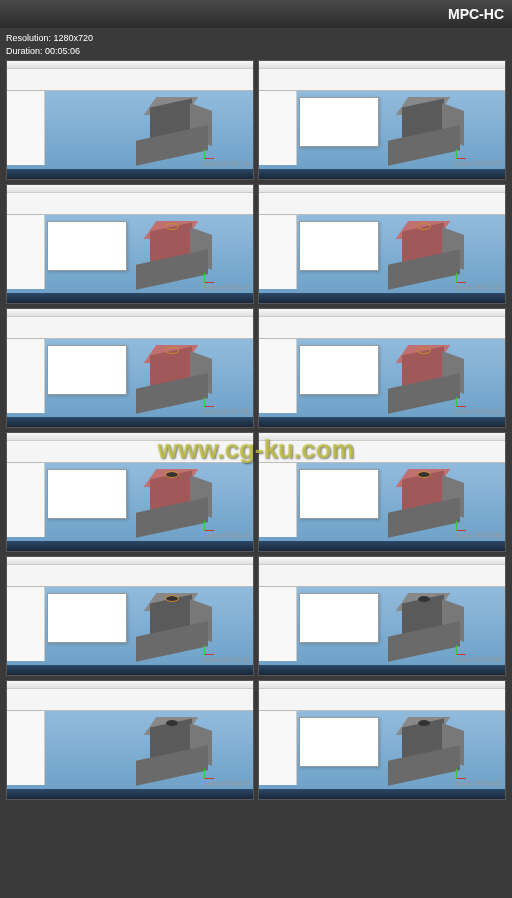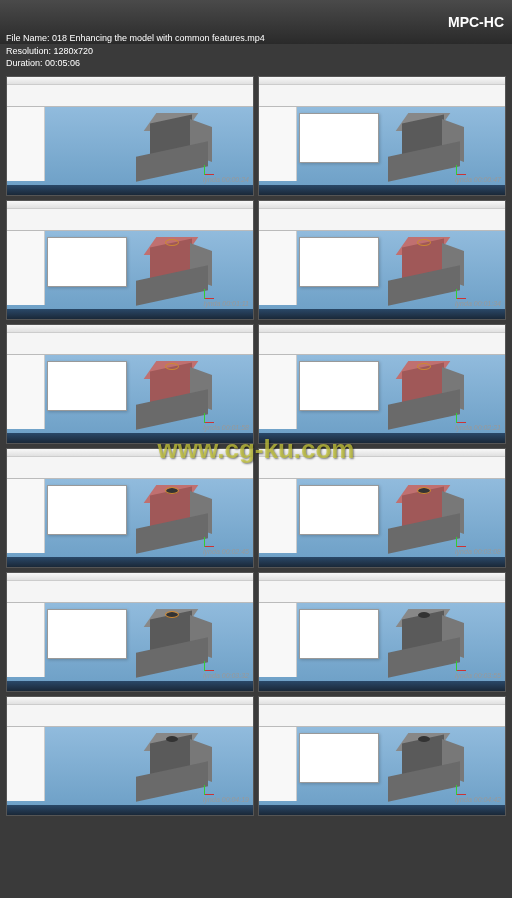--- a/index.html
+++ b/index.html
@@ -5,21 +5,21 @@
 * { margin: 0; padding: 0; box-sizing: border-box; }
 body {
   width: 512px;
   height: 898px;
   background: #3a3a3a;
   font-family: Arial, sans-serif;
   position: relative;
   overflow: hidden;
 }
 .window-title-bar {
-  height: 44px;
+  height: 28px;
   background: linear-gradient(#4a4a4a, #2a2a2a);
   display: flex;
   align-items: center;
   justify-content: flex-end;
   padding: 0 8px;
   color: #fff;
   font-size: 14px;
   font-weight: bold;
 }
 .file-info {
@@ -192,21 +192,20 @@
 }
 </style>
 </head>
 <body>
 
 <div class="window-title-bar">
   <span>MPC-HC</span>
 </div>
 
 <div class="file-info">
-  <div><span>File Name:</span> <span>018 Enhancing the model with common features.mp4</span></div>
   <div><span>Resolution:</span> <span>1280x720</span></div>
   <div><span>Duration:</span> <span>00:05:06</span></div>
 </div>
 
 <div class="thumbnail-grid">
     <div class="thumb">
       <div class="thumb-titlebar"></div>
       <div class="thumb-ribbon"></div>
       <div class="thumb-sidebar"></div>
       <div class="model">

